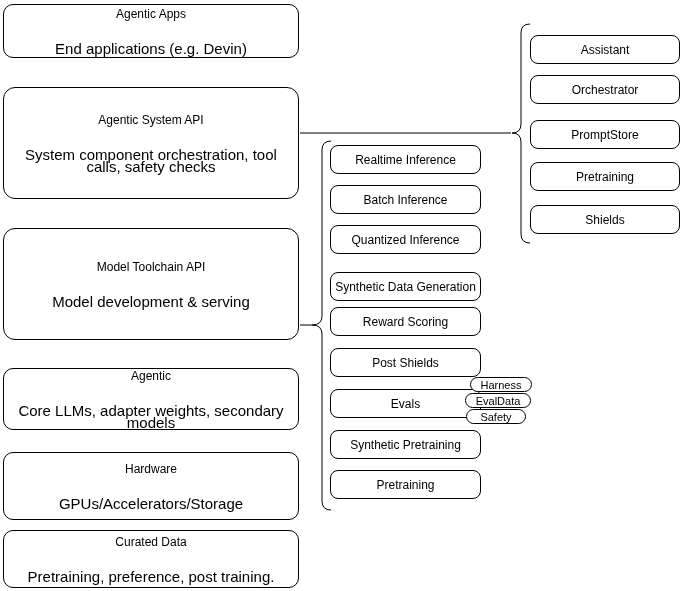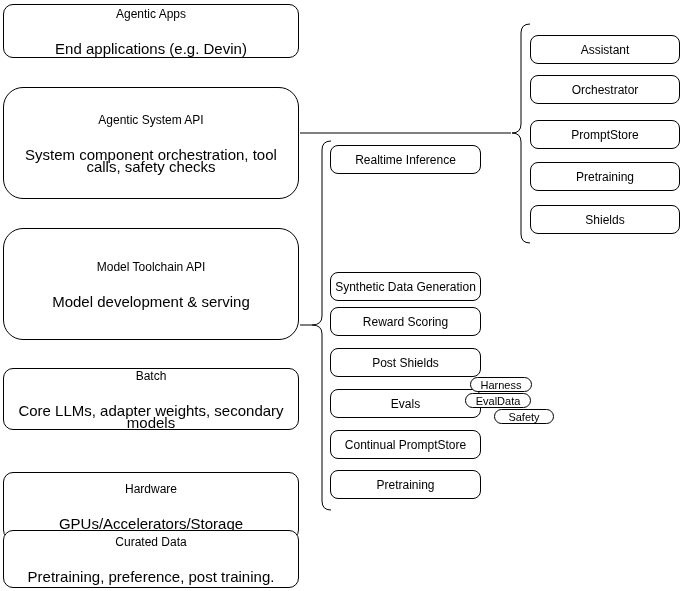--- a/index.html
+++ b/index.html
@@ -24,21 +24,21 @@
     border: 1px solid #000000;
     box-sizing: border-box;
     display: flex;
     flex-direction: column;
     align-items: center;
     justify-content: center;
     text-align: center;
     z-index: 1;
   }
   .lbox { left: 3px; width: 296px; border-radius: 10px; gap: 22px; padding: 2px 8px; }
-  .lbox.big { border-radius: 20px; }
+  .lbox.big { border-radius: 12px; }
   .title { font-size: 12px; line-height: 14px; }
   .subtitle { font-size: 15px; line-height: 12px; }
   .mbox { left: 330px; width: 151px; height: 29px; border-radius: 8px; font-size: 12px; }
   .rbox { left: 530px; width: 150px; height: 29px; border-radius: 8px; font-size: 12px; text-align: center; }
   .pill {
     position: absolute;
     background: #ffffff;
     border: 1px solid #000000;
     border-radius: 9px;
     box-sizing: border-box;
@@ -70,63 +70,69 @@
     <div class="title">Agentic System API</div>
     <div class="subtitle">System component orchestration, tool calls, safety checks</div>
   </div>
 
   <div class="node lbox big" style="top:228px;height:112px">
     <div class="title">Model Toolchain API</div>
     <div class="subtitle">Model development &amp; serving</div>
   </div>
 
   <div class="node lbox" style="top:368px;height:62px">
-    <div class="title">Batch</div>
+    <div class="title">Agentic</div>
     <div class="subtitle">Core LLMs, adapter weights, secondary models</div>
   </div>
 
-  <div class="node lbox" style="top:472px;height:68px">
+  <div class="node lbox" style="top:452px;height:68px">
     <div class="title">Hardware</div>
     <div class="subtitle">GPUs/Accelerators/Storage</div>
   </div>
 
   <div class="node lbox" style="top:530px;height:58px">
     <div class="title">Curated Data</div>
     <div class="subtitle">Pretraining, preference, post training.</div>
   </div>
 
   <div class="node mbox" style="top:145px">
     <span>Realtime Inference</span>
+  </div>
+  <div class="node mbox" style="top:185px">
+    <span>Batch Inference</span>
+  </div>
+  <div class="node mbox" style="top:225px">
+    <span>Quantized Inference</span>
   </div>
   <div class="node mbox" style="top:272px">
     <span>Synthetic Data Generation</span>
   </div>
   <div class="node mbox" style="top:307px">
     <span>Reward Scoring</span>
   </div>
   <div class="node mbox" style="top:348px">
     <span>Post Shields</span>
   </div>
   <div class="node mbox" style="top:389px">
     <span>Evals</span>
   </div>
   <div class="node mbox" style="top:430px">
-    <span>Continual PromptStore</span>
+    <span>Synthetic Pretraining</span>
   </div>
   <div class="node mbox" style="top:470px">
     <span>Pretraining</span>
   </div>
 
   <div class="pill" style="left:470px;top:377px;width:62px;height:15px">
     <span>Harness</span>
   </div>
   <div class="pill" style="left:465px;top:393px;width:66px;height:15px">
     <span>EvalData</span>
   </div>
-  <div class="pill" style="left:494px;top:409px;width:60px;height:15px">
+  <div class="pill" style="left:466px;top:409px;width:60px;height:15px">
     <span>Safety</span>
   </div>
 
   <div class="node rbox" style="top:35px">
     <span>Assistant</span>
   </div>
   <div class="node rbox" style="top:75px">
     <span>Orchestrator</span>
   </div>
   <div class="node rbox" style="top:120px">

